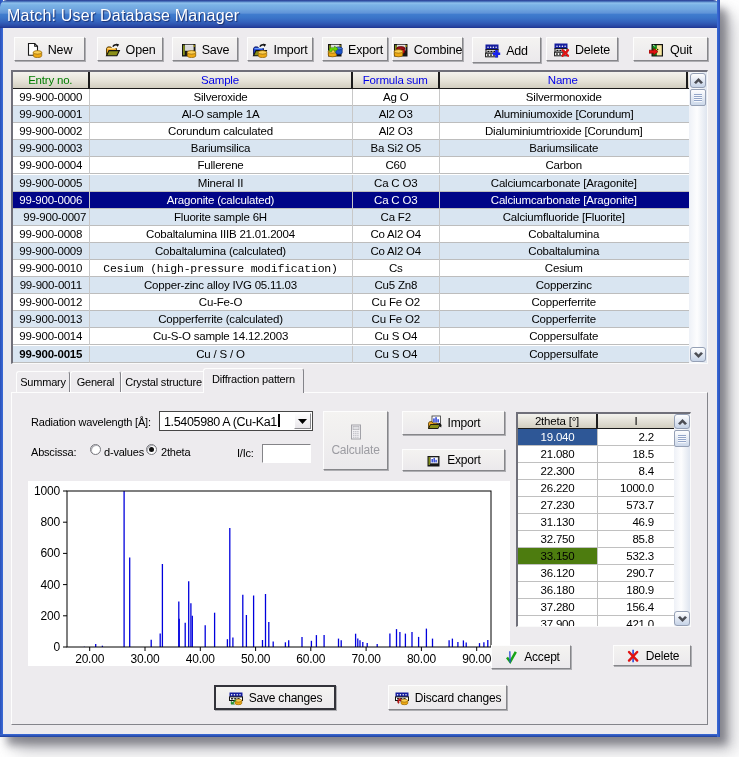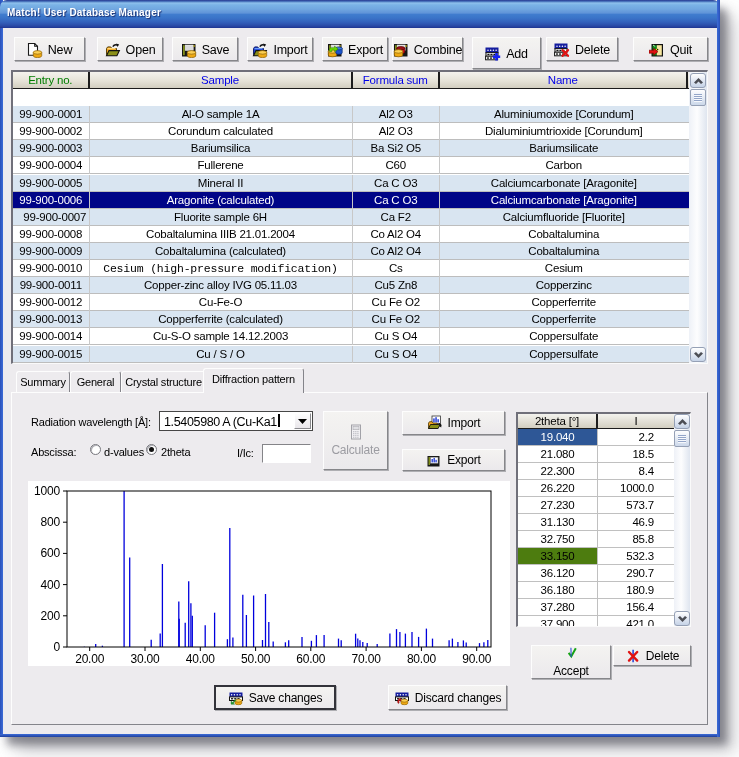--- a/index.html
+++ b/index.html
@@ -3,21 +3,21 @@
 html,body{margin:0;padding:0;background:#ffffff;}
 *{font-family:"Liberation Sans",sans-serif;}
 #stage{position:relative;width:739px;height:757px;overflow:hidden;background:#fff;font-size:12px;color:#000;letter-spacing:-0.2px;}
 #win{position:absolute;left:0;top:0;width:720px;height:737px;background:#edebee;border-radius:7px 7px 0 0;
   box-shadow:7px 8px 9px rgba(75,75,86,0.58), 15px 15px 18px rgba(110,110,122,0.34);}
 #win::before{content:"";position:absolute;left:0;top:0;bottom:0;width:3px;background:linear-gradient(90deg,#2a50b8,#3c6cd8);}
 #win::after{content:"";position:absolute;right:0;top:0;bottom:0;width:3px;background:linear-gradient(270deg,#2a50b8,#3c6cd8);}
 #bot{position:absolute;left:0;bottom:0;width:720px;height:3px;background:linear-gradient(0deg,#21409c,#3c6cd8);}
 #title{position:absolute;left:0;top:0;width:720px;height:28px;border-radius:7px 7px 0 0;
  background:linear-gradient(180deg,#24368f 0px,#4a74bc 1.5px,#8ec1ec 3px,#7ab2e6 5px,#71a7e0 9px,#6094d8 13px,#407cce 14.5px,#3a74c8 18px,#3462bc 22px,#2d50ac 25px,#25409c 27px,#1d3390 28px);}
-#title span{position:absolute;left:7px;top:7px;font-size:10px;font-weight:bold;color:#fff;text-shadow:1px 1px 1px #1a2f70;letter-spacing:0.2px;}
+#title span{position:absolute;left:7px;top:7px;font-size:16px;font-weight:normal;color:#fff;text-shadow:1px 1px 1px #1a2f70;letter-spacing:0.2px;}
 .tbtn{position:absolute;background:linear-gradient(180deg,#f4f3f1,#ebe9ec);border:1px solid;border-color:#fdfdfd #86868a #86868a #fdfdfd;box-shadow:1px 1px 0 #aeaeb2;box-sizing:border-box;display:flex;align-items:center;justify-content:center;gap:5px;font-size:12.5px;padding-top:2px;}
 .tbtn svg{flex:0 0 auto;}
 .btn{position:absolute;background:linear-gradient(180deg,#f4f3f1,#ebe9ec);border:1px solid;border-color:#fdfdfd #86868a #86868a #fdfdfd;box-shadow:1px 1px 0 #aeaeb2;box-sizing:border-box;display:flex;align-items:center;justify-content:center;gap:5px;font-size:12px;}
 .tab{position:absolute;background:#edebee;border:1px solid;border-color:#fdfdfd #84848a #84848a #fdfdfd;border-bottom:none;border-radius:3px 3px 0 0;box-sizing:border-box;text-align:center;font-size:11px;padding-top:4px;white-space:nowrap;overflow:hidden;}
 .tab.active{background:#edebee;z-index:5;}
 #pane{position:absolute;left:11px;top:392px;width:697px;height:333px;border:1px solid;border-color:#fdfdfd #84848a #84848a #fdfdfd;background:#edebee;box-sizing:border-box;}
 </style></head><body>
 <div id="stage">
  <div id="win">
   <div id="bot"></div>
@@ -88,21 +88,21 @@
           <rect x="2" y="3.2" width="1.8" height="10" fill="#7f8c1a"></rect>
           <rect x="4.2" y="3" width="8" height="5.4" fill="#d9d9d9" stroke="#fff" stroke-width="0.5"></rect>
           <rect x="12.6" y="3" width="1" height="2" fill="#c8b400"></rect>
           <path d="M3.8 6.2 v3.8 a4 1.7 0 0 0 8 0 v-3.8z" fill="#d01016" stroke="#5a0000" stroke-width="0.7"></path>
           <ellipse cx="7.8" cy="6.2" rx="4" ry="1.7" fill="#9a1014" stroke="#5a0000" stroke-width="0.7"></ellipse>
           <path d="M1.3 9.4 v3.6 a4.2 1.8 0 0 0 8.4 0 v-3.6z" fill="#efa912" stroke="#8a5d00" stroke-width="0.7"></path>
           <ellipse cx="5.5" cy="9.4" rx="4.2" ry="1.8" fill="#fccf52" stroke="#8a5d00" stroke-width="0.7"></ellipse>
         </svg>
         <span>Combine</span>
       </div>
-      <div class="tbtn" style="left:472px;top:37px;width:69px;height:32px;">
+      <div class="tbtn" style="left:472px;top:37px;width:69px;height:26px;">
         <svg width="16" height="16" viewBox="0 0 16 16">
           <rect x="1" y="2" width="12" height="4.6" fill="#141c9e" stroke="#141c9e"></rect>
           <g fill="#fff">
             <circle cx="3" cy="4.2" r="0.75"></circle>
             <circle cx="5.7" cy="4.2" r="0.75"></circle>
             <circle cx="8.4" cy="4.2" r="0.75"></circle>
             <circle cx="11.1" cy="4.2" r="0.75"></circle>
           </g>
           <rect x="1" y="6.6" width="12" height="3.6" fill="#fff" stroke="#111" stroke-width="1"></rect>
           <g fill="#111">
@@ -164,20 +164,26 @@
   <div style="position:absolute;left:11px;top:70px;width:697px;height:294px;border:2px solid #70707a;border-right:1px solid #fafafa;border-bottom:1px solid #fafafa;background:#fff;box-sizing:border-box;">
 
     <div style="position:absolute;left:0;top:0;width:676px;height:16px;background:linear-gradient(180deg,#f4f3ee 0%,#e6e3d8 55%,#d2cec0 100%);border-bottom:1px solid #1c1c1c;box-sizing:content-box;font-size:11.5px;">
           <div style="position:absolute;left:0px;top:0;width:76.5px;height:16px;line-height:16px;text-align:center;color:#007d00;border-right:2px solid #1c1c1c;box-sizing:border-box;">Entry no.</div>
           <div style="position:absolute;left:76.5px;top:0;width:263.0px;height:16px;line-height:16px;text-align:center;color:#0000e8;border-right:2px solid #1c1c1c;box-sizing:border-box;">Sample</div>
           <div style="position:absolute;left:339.5px;top:0;width:87.5px;height:16px;line-height:16px;text-align:center;color:#0000e8;border-right:2px solid #1c1c1c;box-sizing:border-box;">Formula sum</div>
           <div style="position:absolute;left:427px;top:0;width:247.5px;height:16px;line-height:16px;text-align:center;color:#0000e8;border-right:2px solid #1c1c1c;box-sizing:border-box;">Name</div>
         </div>
 
     <div style="position:absolute;left:0;top:17px;width:676px;height:274px;overflow:hidden;font-size:11.5px;">
+          <div style="position:absolute;left:0;top:0.0px;width:676px;height:17.1px;background:#ffffff;color:#000;border-bottom:1px solid #bdbdbd;box-sizing:border-box;">
+            <div style="position:absolute;left:0px;top:0;width:76.5px;height:17.1px;line-height:17.1px;text-align:center;border-right:1px solid #c8c8c8;box-sizing:border-box;overflow:hidden;white-space:nowrap;">99-900-0000</div>
+            <div style="position:absolute;left:76.5px;top:0;width:263.0px;height:17.1px;line-height:17.1px;text-align:center;border-right:1px solid #c8c8c8;box-sizing:border-box;overflow:hidden;white-space:nowrap;">Silveroxide</div>
+            <div style="position:absolute;left:339.5px;top:0;width:87.5px;height:17.1px;line-height:17.1px;text-align:center;border-right:1px solid #c8c8c8;box-sizing:border-box;overflow:hidden;white-space:nowrap;">Ag O</div>
+            <div style="position:absolute;left:427px;top:0;width:247.5px;height:17.1px;line-height:17.1px;text-align:center;box-sizing:border-box;overflow:hidden;white-space:nowrap;">Silvermonoxide</div>
+          </div>
           <div style="position:absolute;left:0;top:17.1px;width:676px;height:17.1px;background:#d9e5f1;color:#000;border-bottom:1px solid #bdbdbd;box-sizing:border-box;">
             <div style="position:absolute;left:0px;top:0;width:76.5px;height:17.1px;line-height:17.1px;text-align:center;border-right:1px solid #c8c8c8;box-sizing:border-box;overflow:hidden;white-space:nowrap;">99-900-0001</div>
             <div style="position:absolute;left:76.5px;top:0;width:263.0px;height:17.1px;line-height:17.1px;text-align:center;border-right:1px solid #c8c8c8;box-sizing:border-box;overflow:hidden;white-space:nowrap;">Al-O sample 1A</div>
             <div style="position:absolute;left:339.5px;top:0;width:87.5px;height:17.1px;line-height:17.1px;text-align:center;border-right:1px solid #c8c8c8;box-sizing:border-box;overflow:hidden;white-space:nowrap;">Al2 O3</div>
             <div style="position:absolute;left:427px;top:0;width:247.5px;height:17.1px;line-height:17.1px;text-align:center;box-sizing:border-box;overflow:hidden;white-space:nowrap;">Aluminiumoxide [Corundum]</div>
           </div>
           <div style="position:absolute;left:0;top:34.2px;width:676px;height:17.1px;background:#ffffff;color:#000;border-bottom:1px solid #bdbdbd;box-sizing:border-box;">
             <div style="position:absolute;left:0px;top:0;width:76.5px;height:17.1px;line-height:17.1px;text-align:center;border-right:1px solid #c8c8c8;box-sizing:border-box;overflow:hidden;white-space:nowrap;">99-900-0002</div>
             <div style="position:absolute;left:76.5px;top:0;width:263.0px;height:17.1px;line-height:17.1px;text-align:center;border-right:1px solid #c8c8c8;box-sizing:border-box;overflow:hidden;white-space:nowrap;">Corundum calculated</div>
             <div style="position:absolute;left:339.5px;top:0;width:87.5px;height:17.1px;line-height:17.1px;text-align:center;border-right:1px solid #c8c8c8;box-sizing:border-box;overflow:hidden;white-space:nowrap;">Al2 O3</div>
@@ -249,21 +255,21 @@
             <div style="position:absolute;left:339.5px;top:0;width:87.5px;height:17.1px;line-height:17.1px;text-align:center;border-right:1px solid #c8c8c8;box-sizing:border-box;overflow:hidden;white-space:nowrap;">Cu Fe O2</div>
             <div style="position:absolute;left:427px;top:0;width:247.5px;height:17.1px;line-height:17.1px;text-align:center;box-sizing:border-box;overflow:hidden;white-space:nowrap;">Copperferrite</div>
           </div>
           <div style="position:absolute;left:0;top:239.4px;width:676px;height:17.1px;background:#ffffff;color:#000;border-bottom:1px solid #bdbdbd;box-sizing:border-box;">
             <div style="position:absolute;left:0px;top:0;width:76.5px;height:17.1px;line-height:17.1px;text-align:center;border-right:1px solid #c8c8c8;box-sizing:border-box;overflow:hidden;white-space:nowrap;">99-900-0014</div>
             <div style="position:absolute;left:76.5px;top:0;width:263.0px;height:17.1px;line-height:17.1px;text-align:center;border-right:1px solid #c8c8c8;box-sizing:border-box;overflow:hidden;white-space:nowrap;">Cu-S-O sample 14.12.2003</div>
             <div style="position:absolute;left:339.5px;top:0;width:87.5px;height:17.1px;line-height:17.1px;text-align:center;border-right:1px solid #c8c8c8;box-sizing:border-box;overflow:hidden;white-space:nowrap;">Cu S O4</div>
             <div style="position:absolute;left:427px;top:0;width:247.5px;height:17.1px;line-height:17.1px;text-align:center;box-sizing:border-box;overflow:hidden;white-space:nowrap;">Coppersulfate</div>
           </div>
           <div style="position:absolute;left:0;top:256.5px;width:676px;height:17.1px;background:#d9e5f1;color:#000;border-bottom:1px solid #bdbdbd;box-sizing:border-box;">
-            <div style="position:absolute;left:0px;top:0;width:76.5px;height:17.1px;line-height:17.1px;text-align:center;border-right:1px solid #c8c8c8;box-sizing:border-box;overflow:hidden;white-space:nowrap;">99-900-0015</div>
+            <div style="position:absolute;left:0px;top:0;width:76.5px;height:17.1px;line-height:17.1px;text-align:center;border-right:1px solid #c8c8c8;box-sizing:border-box;overflow:hidden;white-space:nowrap;font-weight:bold;">99-900-0015</div>
             <div style="position:absolute;left:76.5px;top:0;width:263.0px;height:17.1px;line-height:17.1px;text-align:center;border-right:1px solid #c8c8c8;box-sizing:border-box;overflow:hidden;white-space:nowrap;">Cu / S / O</div>
             <div style="position:absolute;left:339.5px;top:0;width:87.5px;height:17.1px;line-height:17.1px;text-align:center;border-right:1px solid #c8c8c8;box-sizing:border-box;overflow:hidden;white-space:nowrap;">Cu S O4</div>
             <div style="position:absolute;left:427px;top:0;width:247.5px;height:17.1px;line-height:17.1px;text-align:center;box-sizing:border-box;overflow:hidden;white-space:nowrap;">Coppersulfate</div>
           </div>
         </div>
 
     <div style="position:absolute;left:676px;top:0;width:18px;height:291px;background:linear-gradient(90deg,#eef1f7,#fdfdfe 45%,#dfe5ef);box-sizing:border-box;">
       <div style="position:absolute;left:1px;top:1px;">
             <div style="width:16px;height:15px;border:1px solid #95a0b5;border-radius:3px;background:linear-gradient(180deg,#ffffff,#e7ecf5 40%,#c6d3e7);box-sizing:border-box;display:flex;align-items:center;justify-content:center;">
               <svg width="9" height="6" viewBox="0 0 9 6">
@@ -521,21 +527,21 @@
           </div>
       <div style="position:absolute;left:0px;bottom:0px;">
             <div style="width:16px;height:15px;border:1px solid #95a0b5;border-radius:3px;background:linear-gradient(180deg,#ffffff,#e7ecf5 40%,#c6d3e7);box-sizing:border-box;display:flex;align-items:center;justify-content:center;">
               <svg width="9" height="6" viewBox="0 0 9 6">
                 <path d="M4.5 6 L9 1.5 7 0 4.5 2.6 2 0 0 1.5z" fill="#4c4e55"></path>
               </svg>
             </div>
           </div>
     </div>
   </div>
-  <div class="btn" style="left:531px;top:645px;width:80px;height:34px;flex-direction:column;">
+  <div class="btn" style="left:491px;top:645px;width:80px;height:24px;">
         <svg width="17" height="16" viewBox="0 0 16 16">
           <path d="M4.5 8.6 l3.2 4.2 5.6-10" fill="none" stroke="#16a316" stroke-width="2.5"></path>
           <path d="M7.6 13.4 L7.3 2.2" stroke="#2a4ad8" stroke-width="1.3"></path>
         </svg>
         <span>Accept</span>
       </div>
   <div class="btn" style="left:613px;top:645px;width:78px;height:21px;">
         <svg width="16" height="16" viewBox="0 0 16 16">
           <line x1="8.1" y1="1.8" x2="8.1" y2="14.2" stroke="#2a4ad8" stroke-width="1.6"></line>
           <g stroke="#e01212" stroke-width="2.4" stroke-linecap="round">

